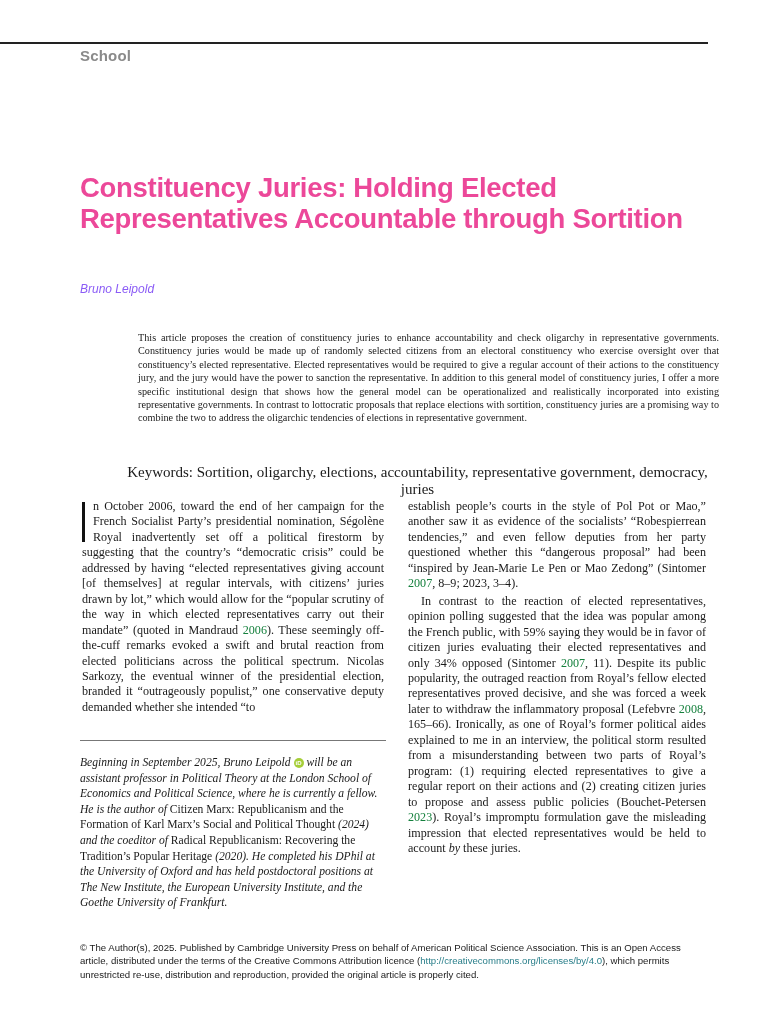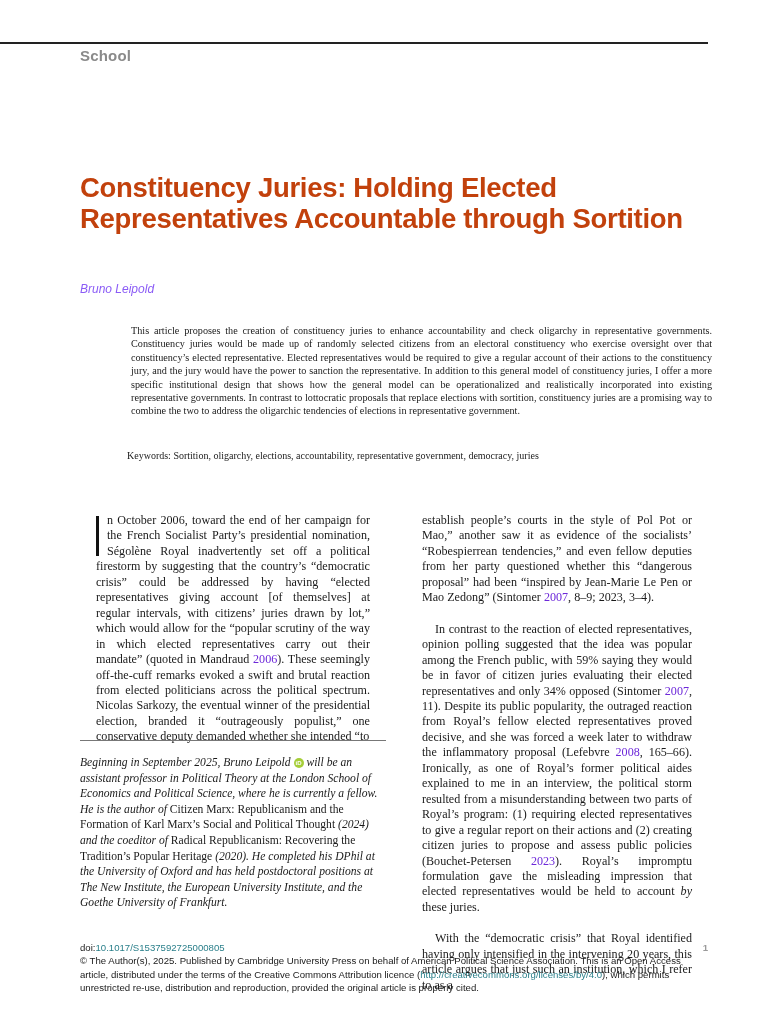--- a/index.html
+++ b/index.html
@@ -1,29 +1,29 @@
 <!DOCTYPE html>
 <html><head>
 <meta charset="utf-8">
 <style>
   html, body { margin: 0; padding: 0; background: #ffffff; }
   body { width: 778px; height: 1024px; position: relative; overflow: hidden; color: #1a1a1a; }
   .top-rule { position: absolute; left: 0; top: 42px; width: 708px; height: 2px; background: #222; }
   .section-label { position: absolute; left: 80px; top: 47px; font-family: "Liberation Sans", sans-serif; font-weight: bold; font-size: 15px; color: #8a8a8a; letter-spacing: 0.2px; }
-  .title { position: absolute; left: 80px; top: 172px; width: 620px; margin: 0; font-family: "Liberation Sans", sans-serif; font-weight: bold; font-size: 27.5px; line-height: 31px; color: #c2410c; letter-spacing: -0.3px; }
+  .title { position: absolute; left: 80px; top: 172px; width: 620px; margin: 0; font-family: "Liberation Sans", sans-serif; font-weight: bold; font-size: 27.5px; line-height: 31px; color: #ec4899; letter-spacing: -0.3px; }
   .author { position: absolute; left: 80px; top: 282px; font-family: "Liberation Sans", sans-serif; font-style: italic; font-size: 12px; color: #8b5cf6; }
-  .abstract { position: absolute; left: 127px; top: 320px; width: 581px; margin: 4px; font-family: "Liberation Serif", serif; font-size: 10.2px; line-height: 13.4px; text-align: justify; color: #1a1a1a; }
-  .keywords { position: absolute; left: 127px; top: 450px; width: 581px; font-family: "Liberation Serif", serif; font-size: 10px; color: #1a1a1a; }
+  .abstract { position: absolute; left: 127px; top: 320px; width: 581px; margin: 11px; font-family: "Liberation Serif", serif; font-size: 10.2px; line-height: 13.4px; text-align: justify; color: #1a1a1a; }
+  .keywords { position: absolute; left: 127px; top: 464px; width: 581px; font-family: "Liberation Serif", serif; font-size: 15px; color: #1a1a1a; text-align: center; }
   .col { position: absolute; font-family: "Liberation Serif", serif; font-size: 12.1px; line-height: 15.45px; text-align: justify; color: #1a1a1a; hyphens: manual; }
   .col-left { left: 80px; top: 497px; width: 306px; }
   .col-right { left: 406px; top: 497px; width: 302px; }
-  .col p { margin: 16px; }
+  .col p { margin: 2px; }
   .col .indent { text-indent: 13px; }
   .dropcap-bar { display: inline-block; float: left; width: 3px; height: 40px; background: #111; margin: 3px 8px 0 0; }
-  .cite { color: #6d28d9; }
+  .cite { color: #15803d; }
   .footnote-rule { position: absolute; left: 80px; top: 740px; width: 306px; height: 1px; background: #777; }
   .bio { position: absolute; left: 80px; top: 755px; width: 306px; font-family: "Liberation Serif", serif; font-size: 11.6px; line-height: 15.6px; color: #1a1a1a; }
   .bio i { }
   .orcid { display: inline-block; width: 10px; height: 10px; border-radius: 50%; background: #a6ce39; color: #fff; font-family: "Liberation Sans", sans-serif; font-size: 6px; line-height: 10px; text-align: center; font-style: normal; font-weight: bold; vertical-align: 1px; }
   .footer { position: absolute; left: 80px; top: 941px; width: 628px; font-family: "Liberation Sans", sans-serif; font-size: 9.6px; line-height: 13.4px; color: #1a1a1a; }
   .footer .doi-row { display: flex; justify-content: space-between; }
   .footer a, .footer .link { color: #2a7f8a; text-decoration: none; }
   .page-num { color: #9a9a9a; font-weight: bold; }
 </style>
 </head>
@@ -38,25 +38,20 @@
 <p class="abstract">This article proposes the creation of constituency juries to enhance accountability and check oligarchy in representative governments. Constituency juries would be made up of randomly selected citizens from an electoral constituency who exercise oversight over that constituency’s elected representative. Elected representatives would be required to give a regular account of their actions to the constituency jury, and the jury would have the power to sanction the representative. In addition to this general model of constituency juries, I offer a more specific institutional design that shows how the general model can be operationalized and realistically incorporated into existing representative governments. In contrast to lottocratic proposals that replace elections with sortition, constituency juries are a promising way to combine the two to address the oligarchic tendencies of elections in representative government.</p>
 <div class="keywords">Keywords: Sortition, oligarchy, elections, accountability, representative government, democracy, juries</div>
 
 <div class="col col-left">
   <p><span class="dropcap-bar"></span><span>n October 2006, toward the end of her campaign for the French Socialist Party’s presidential nomination, Ségolène Royal inadvertently set off a political firestorm by suggesting that the country’s “democratic crisis” could be addressed by having “elected representatives giving account [of themselves] at regular intervals, with citizens’ juries drawn by lot,” which would allow for the “popular scrutiny of the way in which elected representatives carry out their mandate” (quoted in Mandraud </span><a class="cite">2006</a><span>). These seemingly off-the-cuff remarks evoked a swift and brutal reaction from elected politicians across the political spec­trum. Nicolas Sarkozy, the eventual winner of the presi­dential election, branded it “outrageously populist,” one conservative deputy demanded whether she intended “to</span></p>
 </div>
 
 <div class="col col-right">
   <p><span>establish people’s courts in the style of Pol Pot or Mao,” another saw it as evidence of the socialists’ “Robespierrean tendencies,” and even fellow deputies from her party questioned whether this “dangerous proposal” had been “inspired by Jean-Marie Le Pen or Mao Zedong” (Sintomer </span><a class="cite">2007</a><span>, 8–9; 2023, 3–4).</span></p>
   <p class="indent"><span>In contrast to the reaction of elected representatives, opinion polling suggested that the idea was popular among the French public, with 59% saying they would be in favor of citizen juries evaluating their elected representa­tives and only 34% opposed (Sintomer </span><a class="cite">2007</a><span>, 11). Despite its public popularity, the outraged reaction from Royal’s fellow elected representatives proved decisive, and she was forced a week later to withdraw the inflammatory proposal (Lefebvre </span><a class="cite">2008</a><span>, 165–66). Ironically, as one of Royal’s former political aides explained to me in an inter­view, the political storm resulted from a misunderstanding between two parts of Royal’s program: (1) requiring elected representatives to give a regular report on their actions and (2) creating citizen juries to propose and assess public policies (Bouchet-Petersen </span><a class="cite">2023</a><span>). Royal’s impromptu formulation gave the misleading impression that elected representatives would be held to account </span><em>by</em><span> these juries.</span></p>
-  <p class="indent">With the “democratic crisis” that Royal identified hav­ing only intensified in the intervening 20 years, this article argues that just such an institution, which I refer to as a</p>
 </div>
 
 <div class="footnote-rule"></div>
 <div class="bio"><i>Beginning in September 2025, Bruno Leipold</i> <a class="orcid">iD</a><i> will be an assistant professor in Political Theory at the London School of Economics and Political Science, where he is currently a fellow. He is the author of </i><span>Citizen Marx: Republicanism and the Formation of Karl Marx’s Social and Political Thought</span><i> (2024) and the coeditor of </i><span>Radical Republicanism: Recovering the Tradition’s Popular Heritage</span><i> (2020). He completed his DPhil at the University of Oxford and has held postdoctoral positions at The New Institute, the European University Institute, and the Goethe University of Frankfurt.</i></div>
 
 <div class="footer">
-  <div class="doi-row">
-    <span><span>doi:</span><a>10.1017/S1537592725000805</a></span>
-    <span class="page-num">1</span>
-  </div>
   <div><span>© The Author(s), 2025. Published by Cambridge University Press on behalf of American Political Science Association. This is an Open Access article, distributed under the terms of the Creative Commons Attribution licence (</span><a class="link">http://creativecommons.org/licenses/by/4.0</a><span>), which permits unrestricted re-use, distribution and reproduction, provided the original article is properly cited.</span></div>
 </div>
 
 </body></html>

